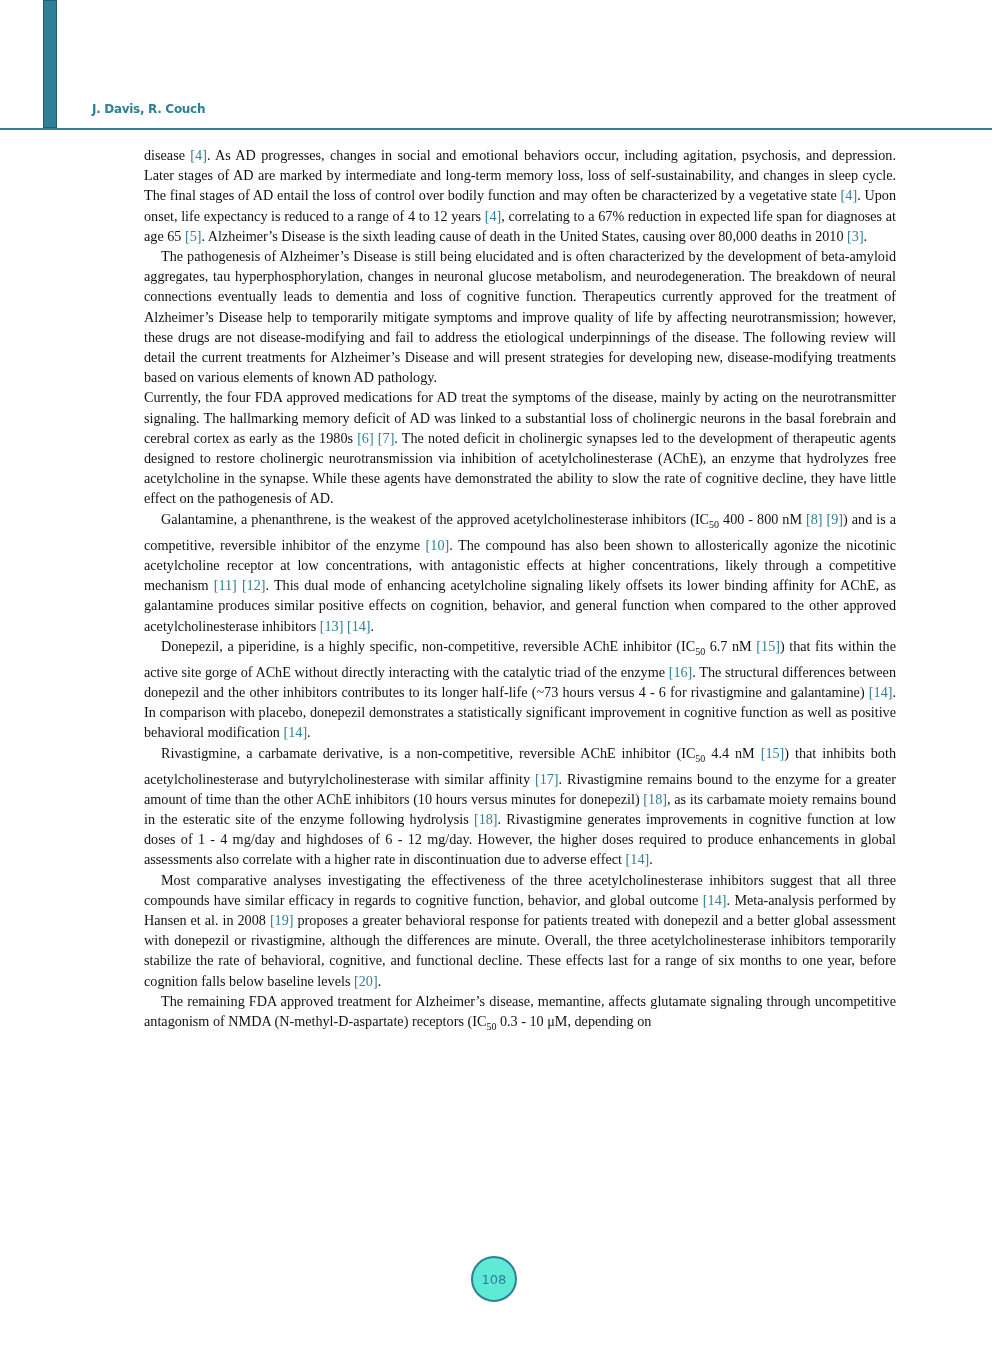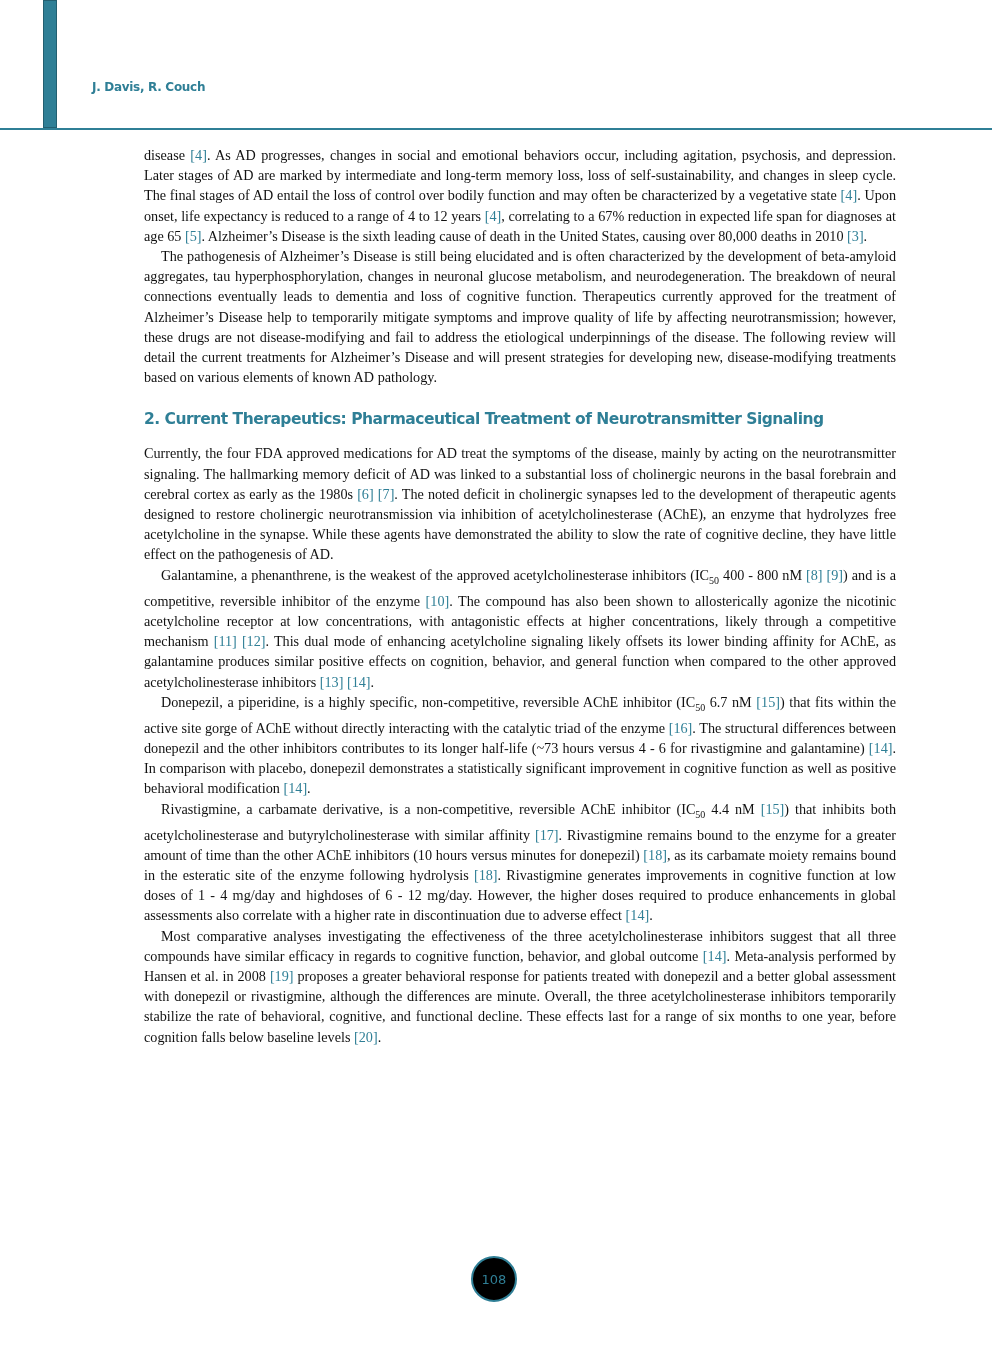--- a/index.html
+++ b/index.html
@@ -1,38 +1,38 @@
 <!DOCTYPE html>
 <html><head>
 <meta charset="utf-8">
 <style>
   html, body { margin:0; padding:0; background:#fff; }
   body { width:992px; height:1347px; position:relative; overflow:hidden; font-family:"Liberation Serif", serif; color:#111; }
   .sidebar-bar { position:absolute; left:43px; top:0; width:14px; height:128px; background:#2f7f96; border:1px solid #235f70; box-sizing:border-box; }
   .header-rule { position:absolute; left:0; right:0; top:128px; height:2px; background:#2f7f96; }
-  .running-head { position:absolute; left:92px; top:80px; font-family:"DejaVu Sans", sans-serif; font-weight:bold; font-size:12px; color:#2f7f96; letter-spacing:-0.3px; }
+  .running-head { position:absolute; left:92px; top:102px; font-family:"DejaVu Sans", sans-serif; font-weight:bold; font-size:12px; color:#2f7f96; letter-spacing:-0.3px; }
   .content { position:absolute; left:144px; top:145px; width:752px; font-size:14.2px; line-height:20.2px; text-align:justify; }
   .content p { margin:0; text-indent:0; }
   .content p.indent { text-indent:17px; }
   .ref { color:#2f7f96; }
   h2 { font-family:"DejaVu Sans", sans-serif; color:#2f7f96; font-size:15.5px; font-weight:bold; margin:22px 0 14px 0; line-height:20px; letter-spacing:-0.5px; padding-left:18px; text-indent:-18px; text-align:left; }
-  .page-num { position:absolute; left:471px; top:1256px; width:46px; height:46px; border-radius:50%; background:#000000; border:2px solid #2f7f96; box-sizing:border-box; display:flex; align-items:center; justify-content:center; font-family:"DejaVu Sans", sans-serif; font-size:13px; color:#2f7f96; }
+  .page-num { position:absolute; left:471px; top:1256px; width:46px; height:46px; border-radius:50%; background:#5eead4; border:2px solid #2f7f96; box-sizing:border-box; display:flex; align-items:center; justify-content:center; font-family:"DejaVu Sans", sans-serif; font-size:13px; color:#2f7f96; }
   sub { font-size:10px; }
 </style>
 </head>
 <body>
 
 <div class="sidebar-bar"></div>
 <div class="running-head">J. Davis, R. Couch</div>
 <div class="header-rule"></div>
 
 <div class="content">
   <p>disease <span class="ref">[4]</span>. As AD progresses, changes in social and emotional behaviors occur, including agitation, psychosis, and depression. Later stages of AD are marked by intermediate and long-term memory loss, loss of self-sustainability, and changes in sleep cycle. The final stages of AD entail the loss of control over bodily function and may often be characterized by a vegetative state <span class="ref">[4]</span>. Upon onset, life expectancy is reduced to a range of 4 to 12 years <span class="ref">[4]</span>, correlating to a 67% reduction in expected life span for diagnoses at age 65 <span class="ref">[5]</span>. Alzheimer’s Disease is the sixth leading cause of death in the United States, causing over 80,000 deaths in 2010 <span class="ref">[3]</span>.</p>
   <p class="indent">The pathogenesis of Alzheimer’s Disease is still being elucidated and is often characterized by the development of beta-amyloid aggregates, tau hyperphosphorylation, changes in neuronal glucose metabolism, and neurodegeneration. The breakdown of neural connections eventually leads to dementia and loss of cognitive function. Therapeutics currently approved for the treatment of Alzheimer’s Disease help to temporarily mitigate symptoms and improve quality of life by affecting neurotransmission; however, these drugs are not disease-modifying and fail to address the etiological underpinnings of the disease. The following review will detail the current treatments for Alzheimer’s Disease and will present strategies for developing new, disease-modifying treatments based on various elements of known AD pathology.</p>
-  <h2>2. Current Therapeutics: Pharmaceutical Treatment of Neurotransmitter Signaling</h2>
   <p>Currently, the four FDA approved medications for AD treat the symptoms of the disease, mainly by acting on the neurotransmitter signaling. The hallmarking memory deficit of AD was linked to a substantial loss of cholinergic neurons in the basal forebrain and cerebral cortex as early as the 1980s <span class="ref">[6]</span> <span class="ref">[7]</span>. The noted deficit in cholinergic synapses led to the development of therapeutic agents designed to restore cholinergic neurotransmission via inhibition of acetylcholinesterase (AChE), an enzyme that hydrolyzes free acetylcholine in the synapse. While these agents have demonstrated the ability to slow the rate of cognitive decline, they have little effect on the pathogenesis of AD.</p>
   <p class="indent">Galantamine, a phenanthrene, is the weakest of the approved acetylcholinesterase inhibitors (IC<sub>50</sub> 400 - 800 nM <span class="ref">[8]</span> <span class="ref">[9]</span>) and is a competitive, reversible inhibitor of the enzyme <span class="ref">[10]</span>. The compound has also been shown to allosterically agonize the nicotinic acetylcholine receptor at low concentrations, with antagonistic effects at higher concentrations, likely through a competitive mechanism <span class="ref">[11]</span> <span class="ref">[12]</span>. This dual mode of enhancing acetylcholine signaling likely offsets its lower binding affinity for AChE, as galantamine produces similar positive effects on cognition, behavior, and general function when compared to the other approved acetylcholinesterase inhibitors <span class="ref">[13]</span> <span class="ref">[14]</span>.</p>
   <p class="indent">Donepezil, a piperidine, is a highly specific, non-competitive, reversible AChE inhibitor (IC<sub>50</sub> 6.7 nM <span class="ref">[15]</span>) that fits within the active site gorge of AChE without directly interacting with the catalytic triad of the enzyme <span class="ref">[16]</span>. The structural differences between donepezil and the other inhibitors contributes to its longer half-life (~73 hours versus 4 - 6 for rivastigmine and galantamine) <span class="ref">[14]</span>. In comparison with placebo, donepezil demonstrates a statistically significant improvement in cognitive function as well as positive behavioral modification <span class="ref">[14]</span>.</p>
   <p class="indent">Rivastigmine, a carbamate derivative, is a non-competitive, reversible AChE inhibitor (IC<sub>50</sub> 4.4 nM <span class="ref">[15]</span>) that inhibits both acetylcholinesterase and butyrylcholinesterase with similar affinity <span class="ref">[17]</span>. Rivastigmine remains bound to the enzyme for a greater amount of time than the other AChE inhibitors (10 hours versus minutes for donepezil) <span class="ref">[18]</span>, as its carbamate moiety remains bound in the esteratic site of the enzyme following hydrolysis <span class="ref">[18]</span>. Rivastigmine generates improvements in cognitive function at low doses of 1 - 4 mg/day and highdoses of 6 - 12 mg/day. However, the higher doses required to produce enhancements in global assessments also correlate with a higher rate in discontinuation due to adverse effect <span class="ref">[14]</span>.</p>
   <p class="indent">Most comparative analyses investigating the effectiveness of the three acetylcholinesterase inhibitors suggest that all three compounds have similar efficacy in regards to cognitive function, behavior, and global outcome <span class="ref">[14]</span>. Meta-analysis performed by Hansen et al. in 2008 <span class="ref">[19]</span> proposes a greater behavioral response for patients treated with donepezil and a better global assessment with donepezil or rivastigmine, although the differences are minute. Overall, the three acetylcholinesterase inhibitors temporarily stabilize the rate of behavioral, cognitive, and functional decline. These effects last for a range of six months to one year, before cognition falls below baseline levels <span class="ref">[20]</span>.</p>
+  <p class="indent">The remaining FDA approved treatment for Alzheimer’s disease, memantine, affects glutamate signaling through uncompetitive antagonism of NMDA (N-methyl-D-aspartate) receptors (IC<sub>50</sub> 0.3 - 10 μM, depending on</p>
 </div>
 
 <div class="page-num">108</div>
 
 </body></html>

